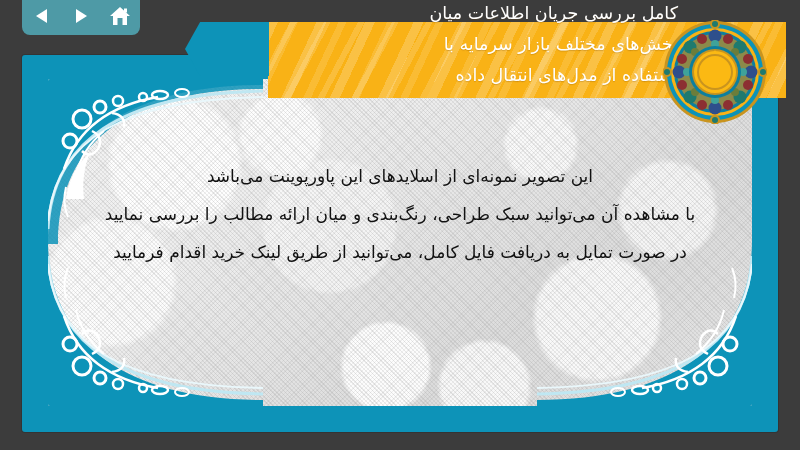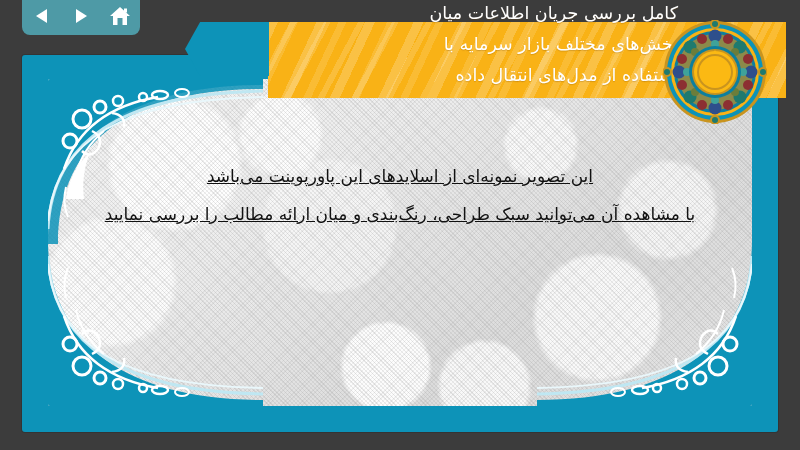--- a/index.html
+++ b/index.html
@@ -99,21 +99,20 @@
   .c-tl{left:0;top:0;}
   .c-bl{left:0;bottom:0;transform:scaleY(-1);}
   .c-br{right:0;bottom:0;transform:scale(-1,-1);}
   .c-tr{right:0;top:0;transform:scaleX(-1);}
 
   .body-text{
     position:absolute;left:0;right:0;top:78px;
     text-align:center;direction:rtl;
     color:#111;font-size:17px;line-height:38px;
     z-index:6;
-    text-decoration:underline;
   }
   .body-text div{white-space:nowrap;}
 </style>
 </head>
 <body>
 
 <div id="stage">
 
   <div class="gold-banner">
     <div class="gold-chevrons"></div>
@@ -248,20 +247,21 @@
 
       <div class="corner c-tr">
         <svg width="215" height="165" viewBox="0 0 215 165">
           <path d="M0 165 C0 90 40 30 120 6 L215 0 L0 0 Z" fill="#0d93b8" opacity="0"></path>
         </svg>
       </div>
 
       <div class="body-text">
         <div>این تصویر نمونه‌ای از اسلایدهای این پاورپوینت می‌باشد</div>
         <div>با مشاهده آن می‌توانید سبک طراحی، رنگ‌بندی و میان ارائه مطالب را بررسی نمایید</div>
+        <div>در صورت تمایل به دریافت فایل کامل، می‌توانید از طریق لینک خرید اقدام فرمایید</div>
       </div>
     </div>
   </div>
 
   <div class="navbar">
     <div class="navbtn">
       <svg width="20" height="18" viewBox="0 0 20 18">
         <path d="M15 2 L4 9 L15 16 Z" fill="#ffffff"></path>
       </svg>
     </div>

